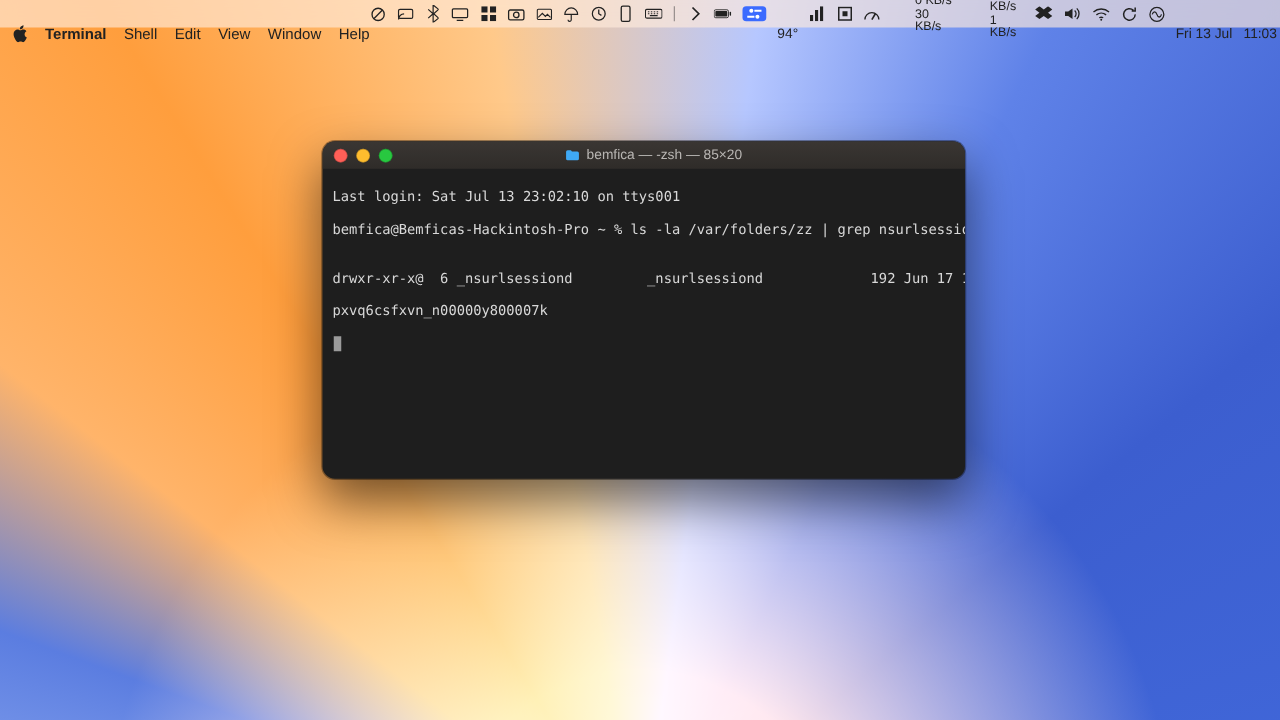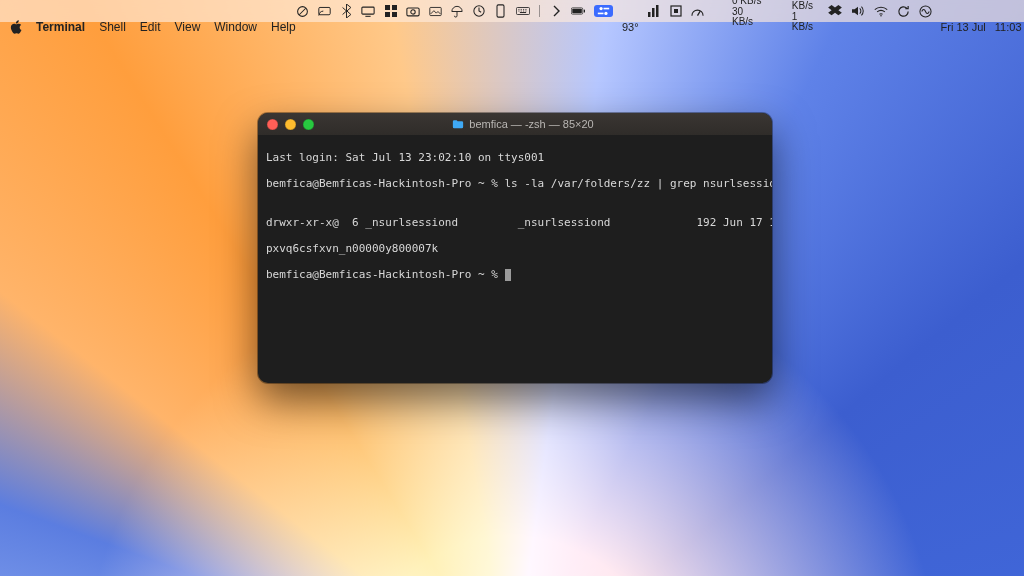--- a/index.html
+++ b/index.html
@@ -174,21 +174,21 @@
           </svg>
         </span>
       <span class="mb-pill">
           <svg width="13" height="10" viewBox="0 0 16 12">
             <circle cx="5" cy="3" r="2" fill="#fff"></circle>
             <line x1="8" y1="3" x2="15" y2="3" stroke="#fff" stroke-width="2"></line>
             <circle cx="11" cy="9" r="2" fill="#fff"></circle>
             <line x1="1" y1="9" x2="8" y2="9" stroke="#fff" stroke-width="2"></line>
           </svg>
         </span>
-      <span class="mb-item">93°</span>
+      <span class="mb-item">94°</span>
       <span class="mb-icon">
           <svg width="12" height="12" viewBox="0 0 12 12">
             <rect x="0" y="7" width="2.5" height="5" fill="#222"></rect>
             <rect x="4" y="3" width="2.5" height="9" fill="#222"></rect>
             <rect x="8" y="0" width="2.5" height="12" fill="#222"></rect>
           </svg>
         </span>
       <span class="mb-icon">
           <svg width="12" height="12" viewBox="0 0 12 12">
             <rect x="1" y="1" width="10" height="10" fill="none" stroke="#222" stroke-width="1.2"></rect>
@@ -255,17 +255,17 @@
           </svg>
         <span>bemfica — -zsh — 85×20</span>
       </div>
     </div>
     <div class="term-body">
 <div class="term-line">Last login: Sat Jul 13 23:02:10 on ttys001</div>
 <div class="term-line">bemfica@Bemficas-Hackintosh-Pro ~ % ls -la /var/folders/zz | grep nsurlsessiond</div>
 <div class="term-line"></div>
 <div class="term-line">drwxr-xr-x@  6 _nsurlsessiond         _nsurlsessiond             192 Jun 17 13:57 zyxv</div>
 <div class="term-line">pxvq6csfxvn_n00000y800007k</div>
-<div class="term-line"><span>bemfica@Bemficas-Hackintosh-Pro ~ % </span><span class="cursor"></span></div>
+<div class="term-line"><span class="cursor"></span></div>
     </div>
   </div>
 
 </div>
 
 </body></html>

